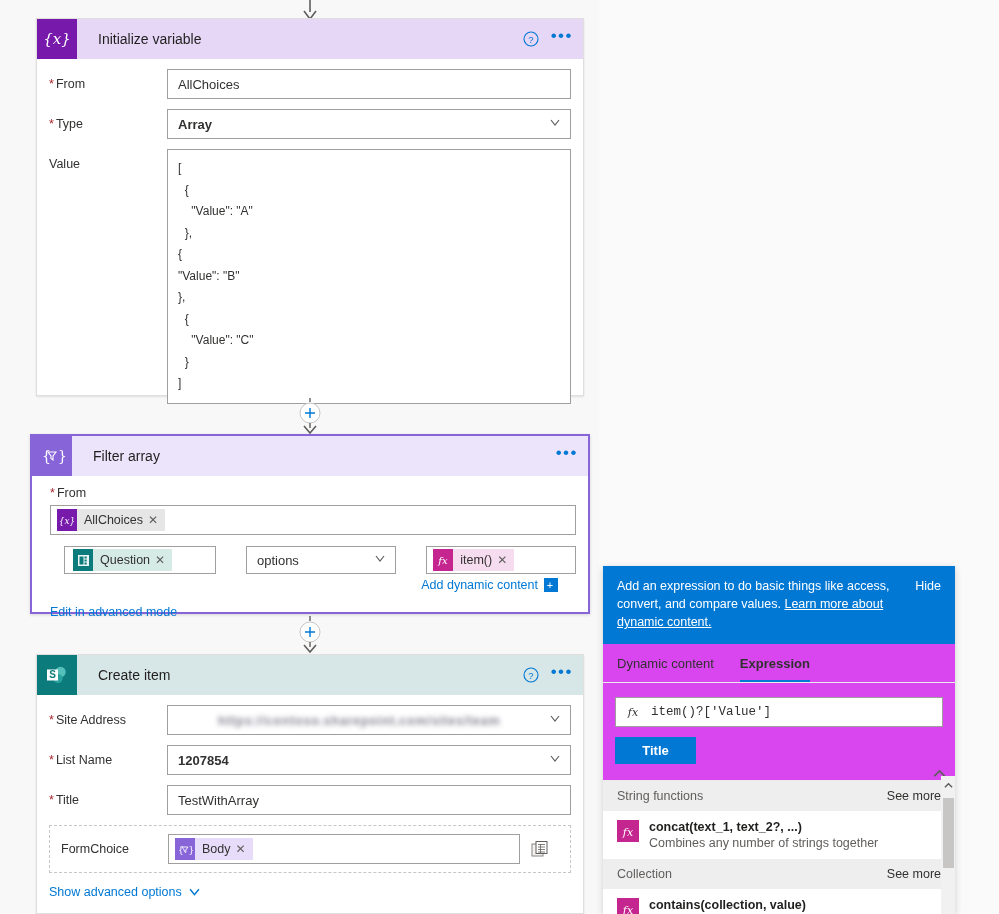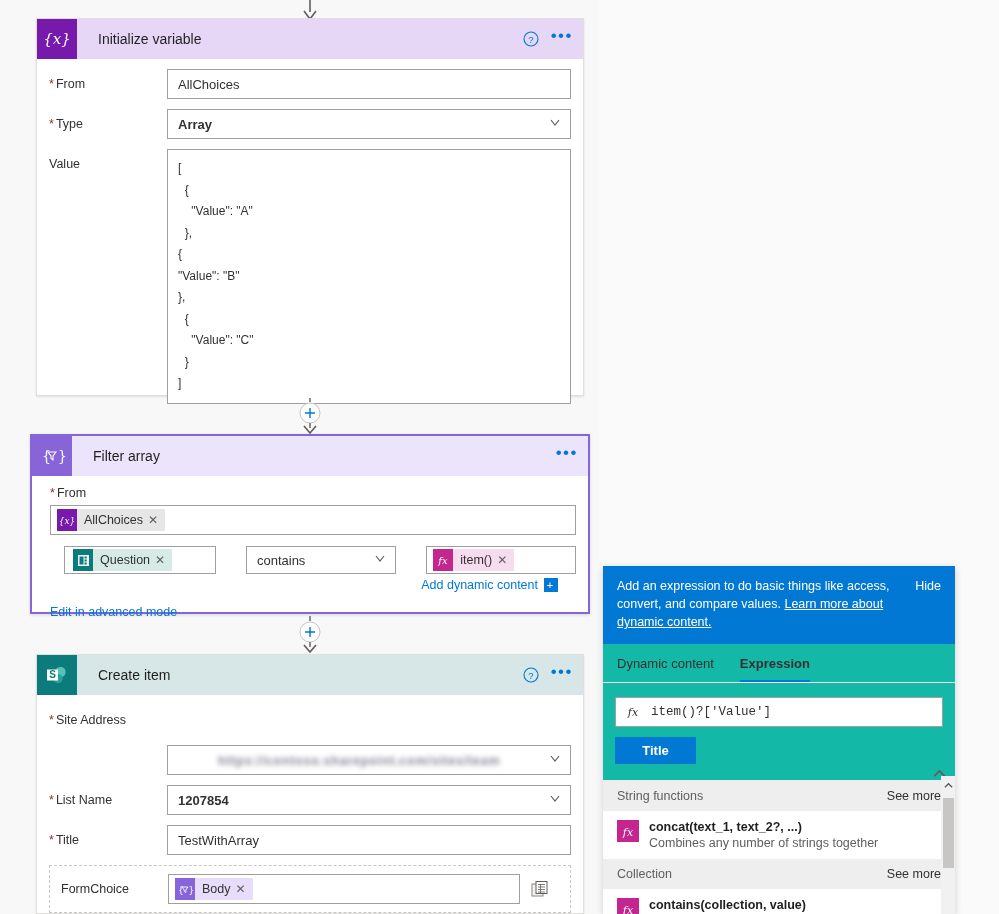--- a/index.html
+++ b/index.html
@@ -147,21 +147,21 @@
   }
   .adv-row { display: flex; align-items: center; gap: 7px; margin-top: 12px; }
 
   
   .conn { position: absolute; left: 0; top: 0; }
 
   
   .dyn-panel {
     position: absolute; left: 603px; top: 566px;
     width: 352px; height: 348px;
-    background: #14b8a6;
+    background: #d946ef;
     box-shadow: 0 2px 7px rgba(0,0,0,.18);
   }
   .dyn-banner {
     background: #0078d4; color: #fff;
     padding: 11px 14px 13px 14px;
     font-size: 12.5px; line-height: 18px;
     display: flex; justify-content: space-between; align-items: flex-start;
     min-height: 66px;
   }
   .dyn-banner a { color: #fff; text-decoration: underline; }
@@ -306,21 +306,21 @@
                   <rect x="7.5" y="2.5" width="2.2" height="2" fill="#0c7b7b"></rect>
                   <rect x="7.5" y="5.5" width="2.2" height="2" fill="#0c7b7b"></rect>
                   <rect x="7.5" y="8.5" width="2.2" height="2" fill="#0c7b7b"></rect>
                 </svg>
             </span>
             <span class="token-text">Question</span>
             <span class="token-x">✕</span>
           </span>
         </div>
         <div class="cond-field cond-op">
-          <span>contains</span>
+          <span>options</span>
           <svg class="chev" viewBox="0 0 10 10">
               <path d="M1,2 L5,7 L9,2" fill="none" stroke="#605e5c" stroke-width="1.2"></path>
             </svg>
         </div>
         <div class="cond-field cond-right" style="padding:0 6px;">
           <span class="token tok-expr">
             <span class="token-ic">
               <svg width="16" height="13" viewBox="0 0 16 13">
                   <text x="8" y="10" font-size="10" fill="#fff" text-anchor="middle" font-family="DejaVu Serif, serif" font-style="italic">fx</text>
                 </svg>
@@ -367,21 +367,21 @@
         <svg class="help-icon" viewBox="0 0 16 16">
           <circle cx="8" cy="8" r="7" fill="none" stroke="#0078d4" stroke-width="1.1"></circle>
           <text x="8" y="11.5" font-size="9.5" fill="#0078d4" text-anchor="middle" font-family="Liberation Sans, sans-serif">?</text>
         </svg>
         <div class="ellipsis">•••</div>
       </div>
     </div>
     <div class="card-body">
       <div class="row">
         <div class="row-label"><span class="req">*</span><span>Site Address</span></div>
-        <div class="field select" style="height:28px;margin-top:40px;">
+        <div class="field select" style="height:28px;">
           <span class="blurred">https://contoso.sharepoint.com/sites/team</span>
           <svg class="chev" viewBox="0 0 10 10">
               <path d="M1,2 L5,7 L9,2" fill="none" stroke="#605e5c" stroke-width="1.2"></path>
             </svg>
         </div>
       </div>
       <div class="row">
         <div class="row-label"><span class="req">*</span><span>List Name</span></div>
         <div class="field select">
           <span>1207854</span>

